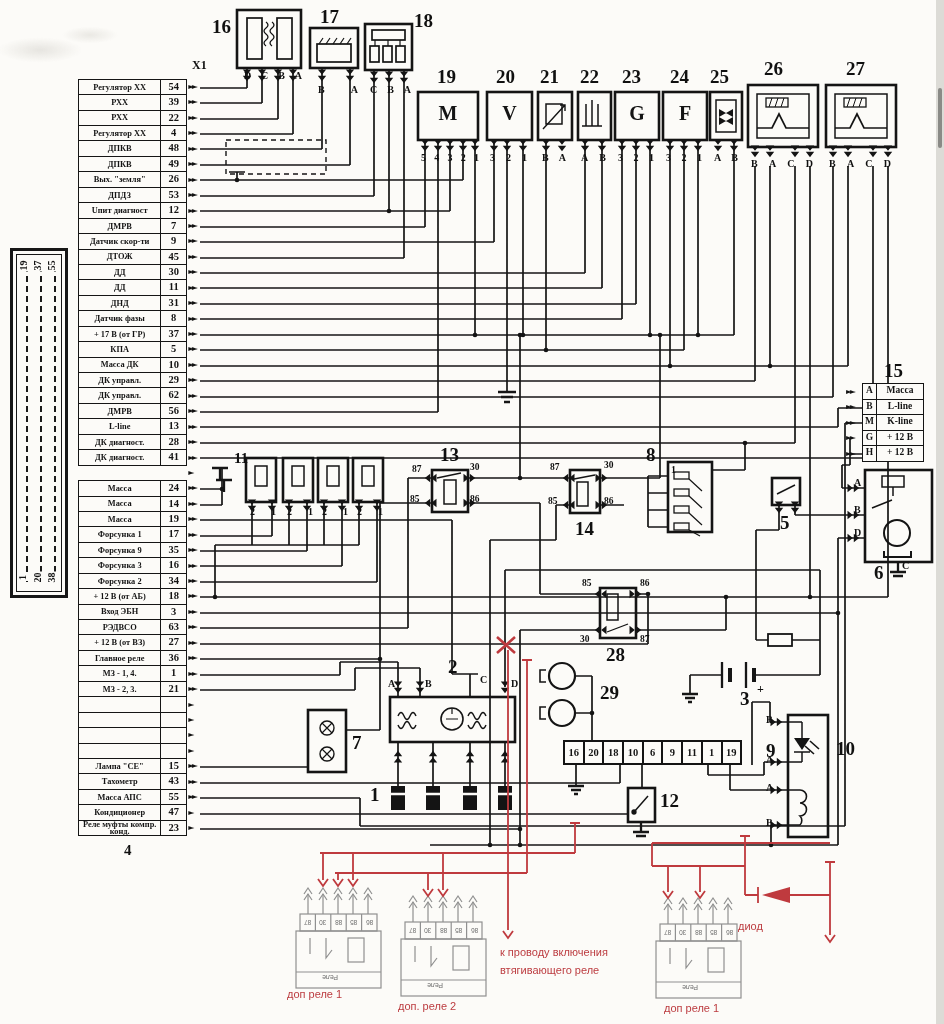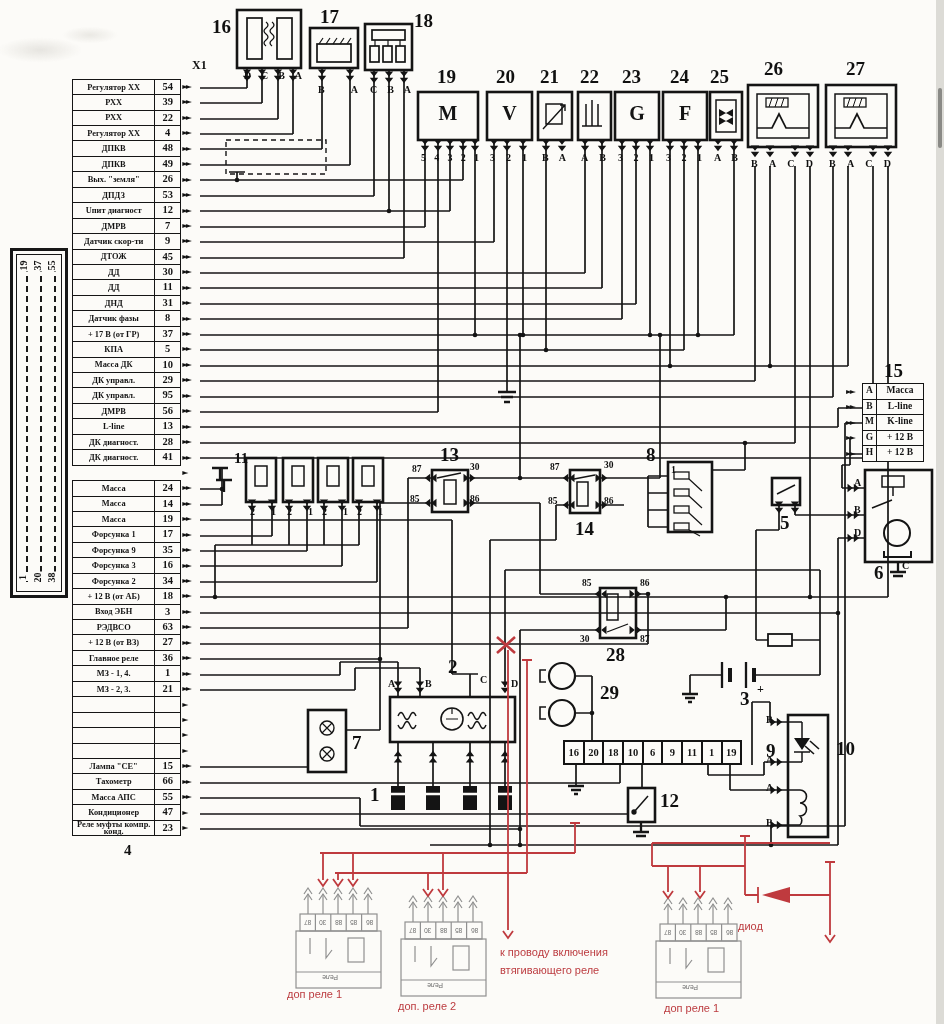--- a/index.html
+++ b/index.html
@@ -7,21 +7,21 @@
           font-family:"Liberation Serif",serif;color:#141414;}
   .sp{position:absolute;white-space:nowrap;}
   .n{position:absolute;font:bold 15px "Liberation Serif",serif;color:#101010;white-space:nowrap;}
   .big{font-size:19px;}
   .pl{position:absolute;font:bold 10px "Liberation Serif",serif;color:#101010;}
   .rp{position:absolute;font:bold 9.5px "Liberation Serif",serif;color:#101010;}
   .pins{position:absolute;display:flex;justify-content:space-between;
         font:bold 10px "Liberation Serif",serif;color:#101010;}
   .pins span{background:rgba(252,251,248,.0);}
   
-  #ecu{position:absolute;left:72px;top:80px;width:124px;}
+  #ecu{position:absolute;left:78px;top:80px;width:124px;}
   .erow{display:flex;height:15.45px;box-sizing:border-box;align-items:stretch;}
   .elbl{width:84px;box-sizing:border-box;border:1.3px solid #151515;margin-top:-1.3px;
         font:bold 8.4px "Liberation Serif",serif;text-align:center;line-height:7px;
         display:flex;align-items:center;justify-content:center;overflow:hidden;background:#fcfbf8;}
   .epin{width:26px;box-sizing:border-box;border:1.3px solid #151515;border-left:none;margin-top:-1.3px;
         font:bold 10.5px "Liberation Serif",serif;text-align:center;line-height:13px;background:#fcfbf8;}
   .earr{width:14px;font:8px "DejaVu Sans",sans-serif;letter-spacing:-2.5px;line-height:14px;color:#111;padding-left:1px;}
   .gap .elbl,.gap .epin{border:none;background:transparent;}
   
   #b15{position:absolute;left:846px;top:385px;}
@@ -495,21 +495,21 @@
       <span class="epin">10</span>
       <span class="earr">►►</span>
     </div>
       <div class="erow">
       <span class="elbl">ДК управл.</span>
       <span class="epin">29</span>
       <span class="earr">►►</span>
     </div>
       <div class="erow">
       <span class="elbl">ДК управл.</span>
-      <span class="epin">95</span>
+      <span class="epin">62</span>
       <span class="earr">►►</span>
     </div>
       <div class="erow">
       <span class="elbl">ДМРВ</span>
       <span class="epin">56</span>
       <span class="earr">►►</span>
     </div>
       <div class="erow">
       <span class="elbl">L-line</span>
       <span class="epin">13</span>
@@ -620,21 +620,21 @@
       <span class="epin"></span>
       <span class="earr">►</span>
     </div>
       <div class="erow">
       <span class="elbl">Лампа "СЕ"</span>
       <span class="epin">15</span>
       <span class="earr">►►</span>
     </div>
       <div class="erow">
       <span class="elbl">Тахометр</span>
-      <span class="epin">66</span>
+      <span class="epin">43</span>
       <span class="earr">►►</span>
     </div>
       <div class="erow">
       <span class="elbl">Масса АПС</span>
       <span class="epin">55</span>
       <span class="earr">►►</span>
     </div>
       <div class="erow">
       <span class="elbl">Кондиционер</span>
       <span class="epin">47</span>

